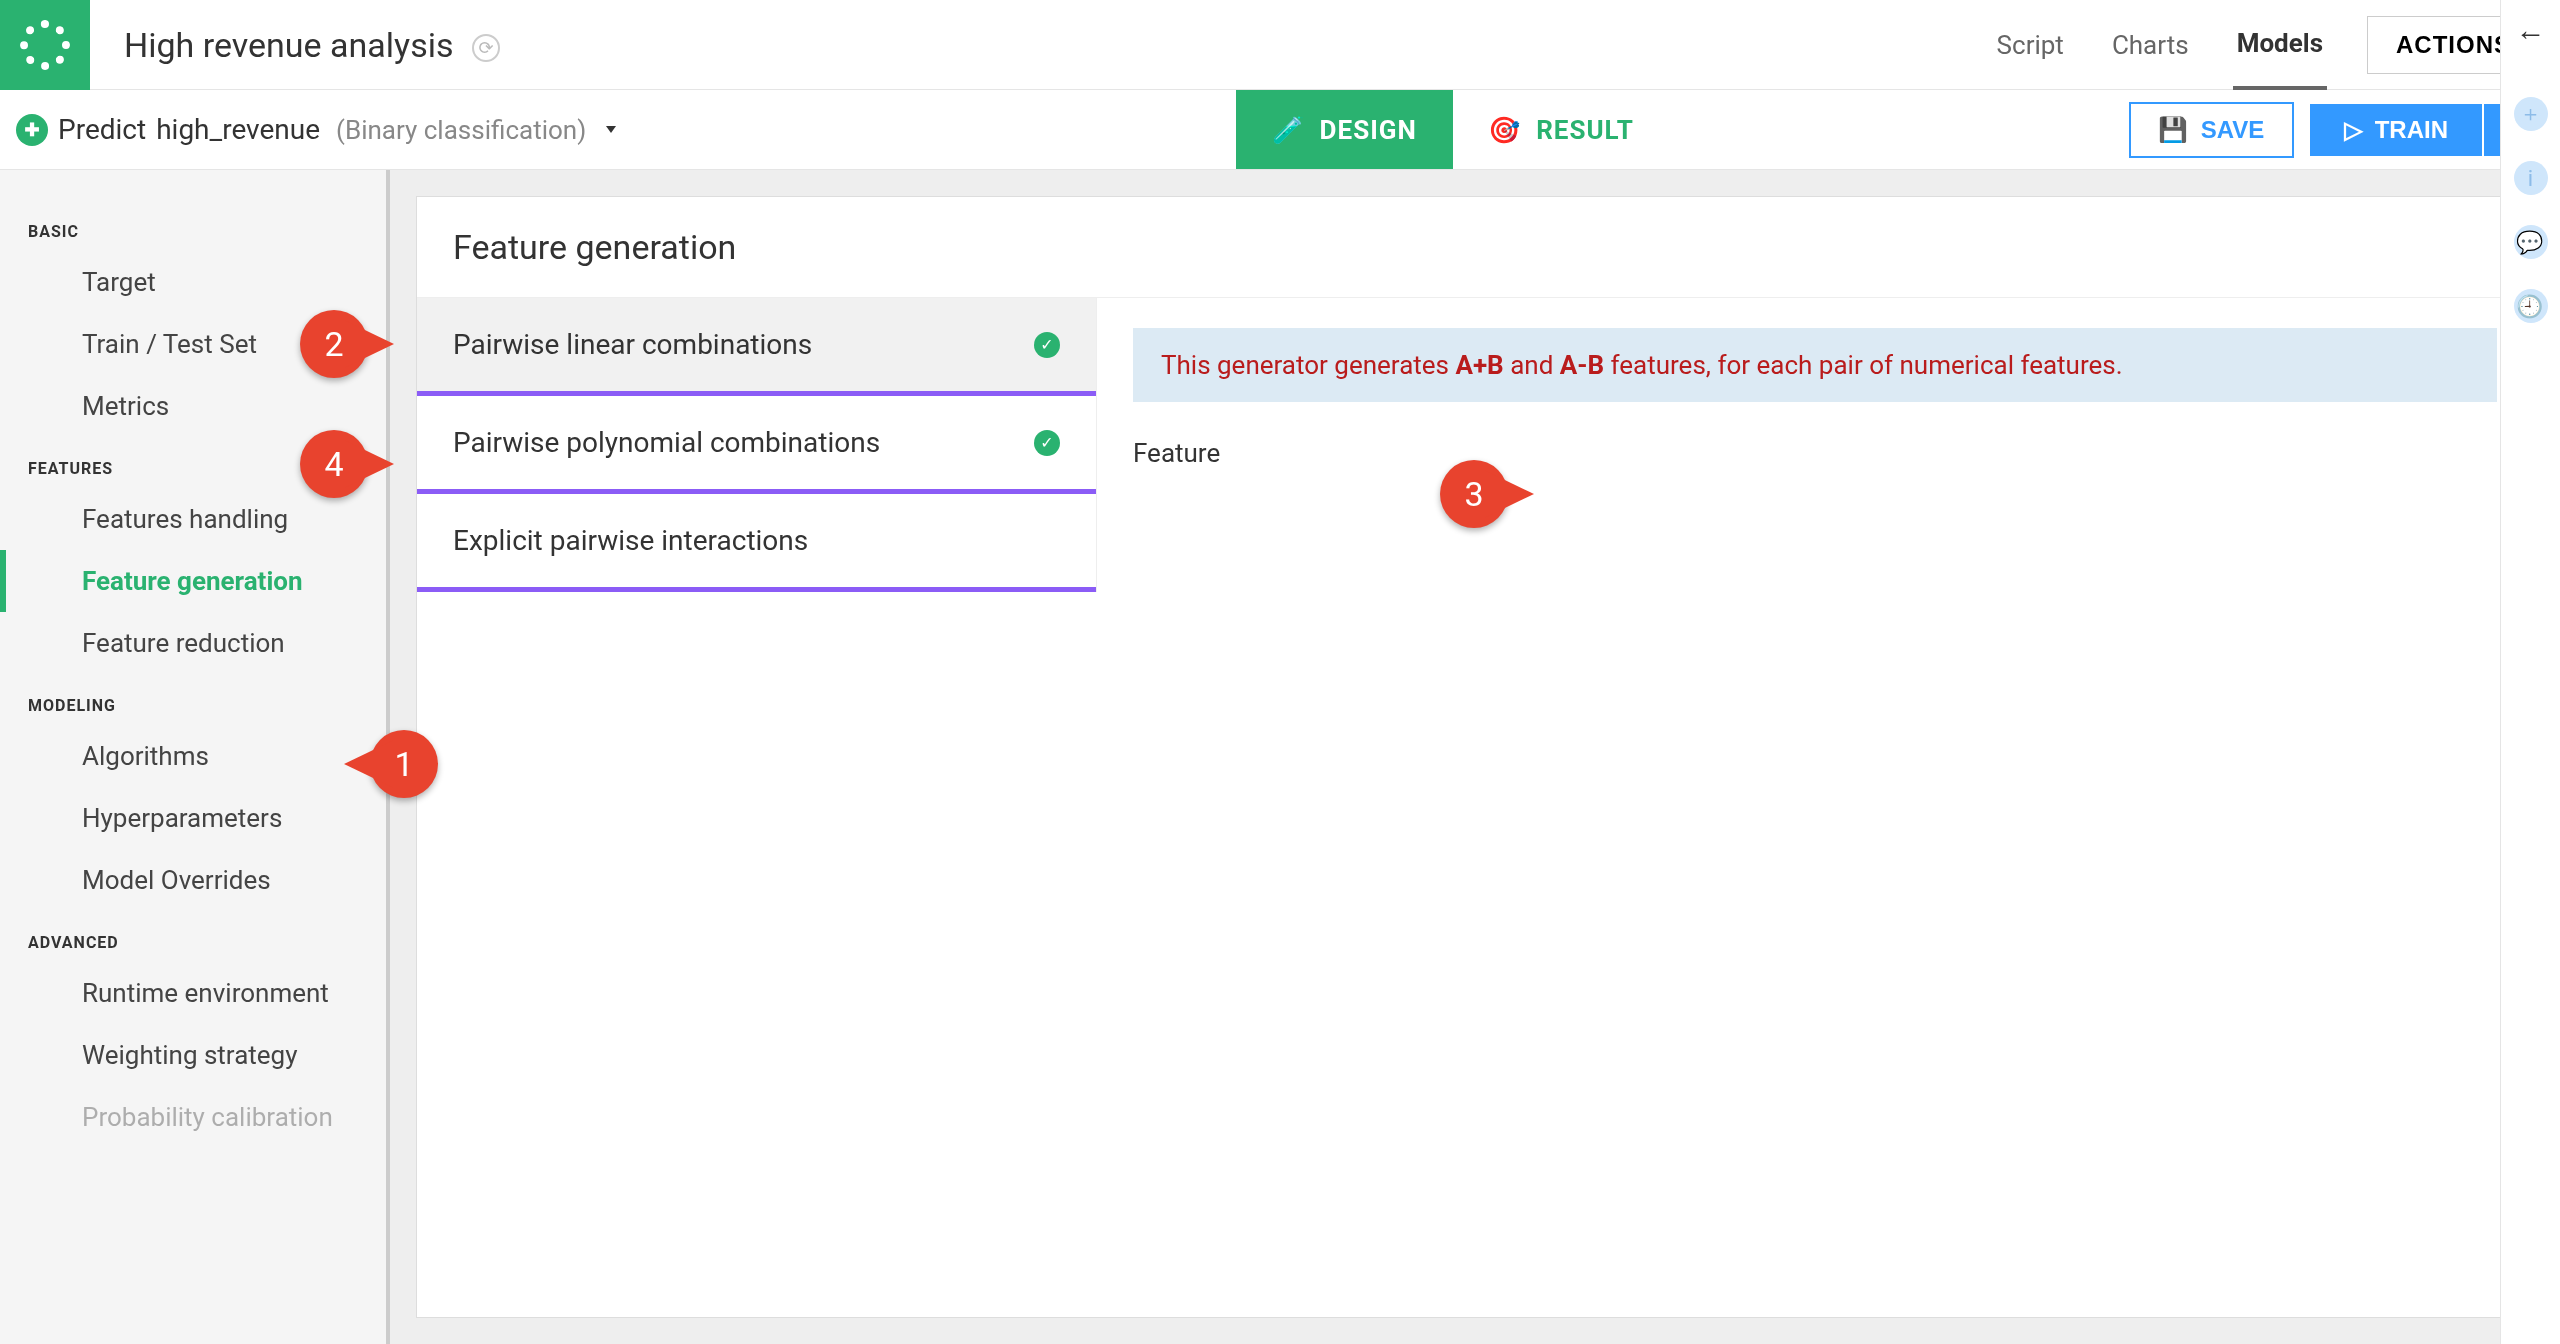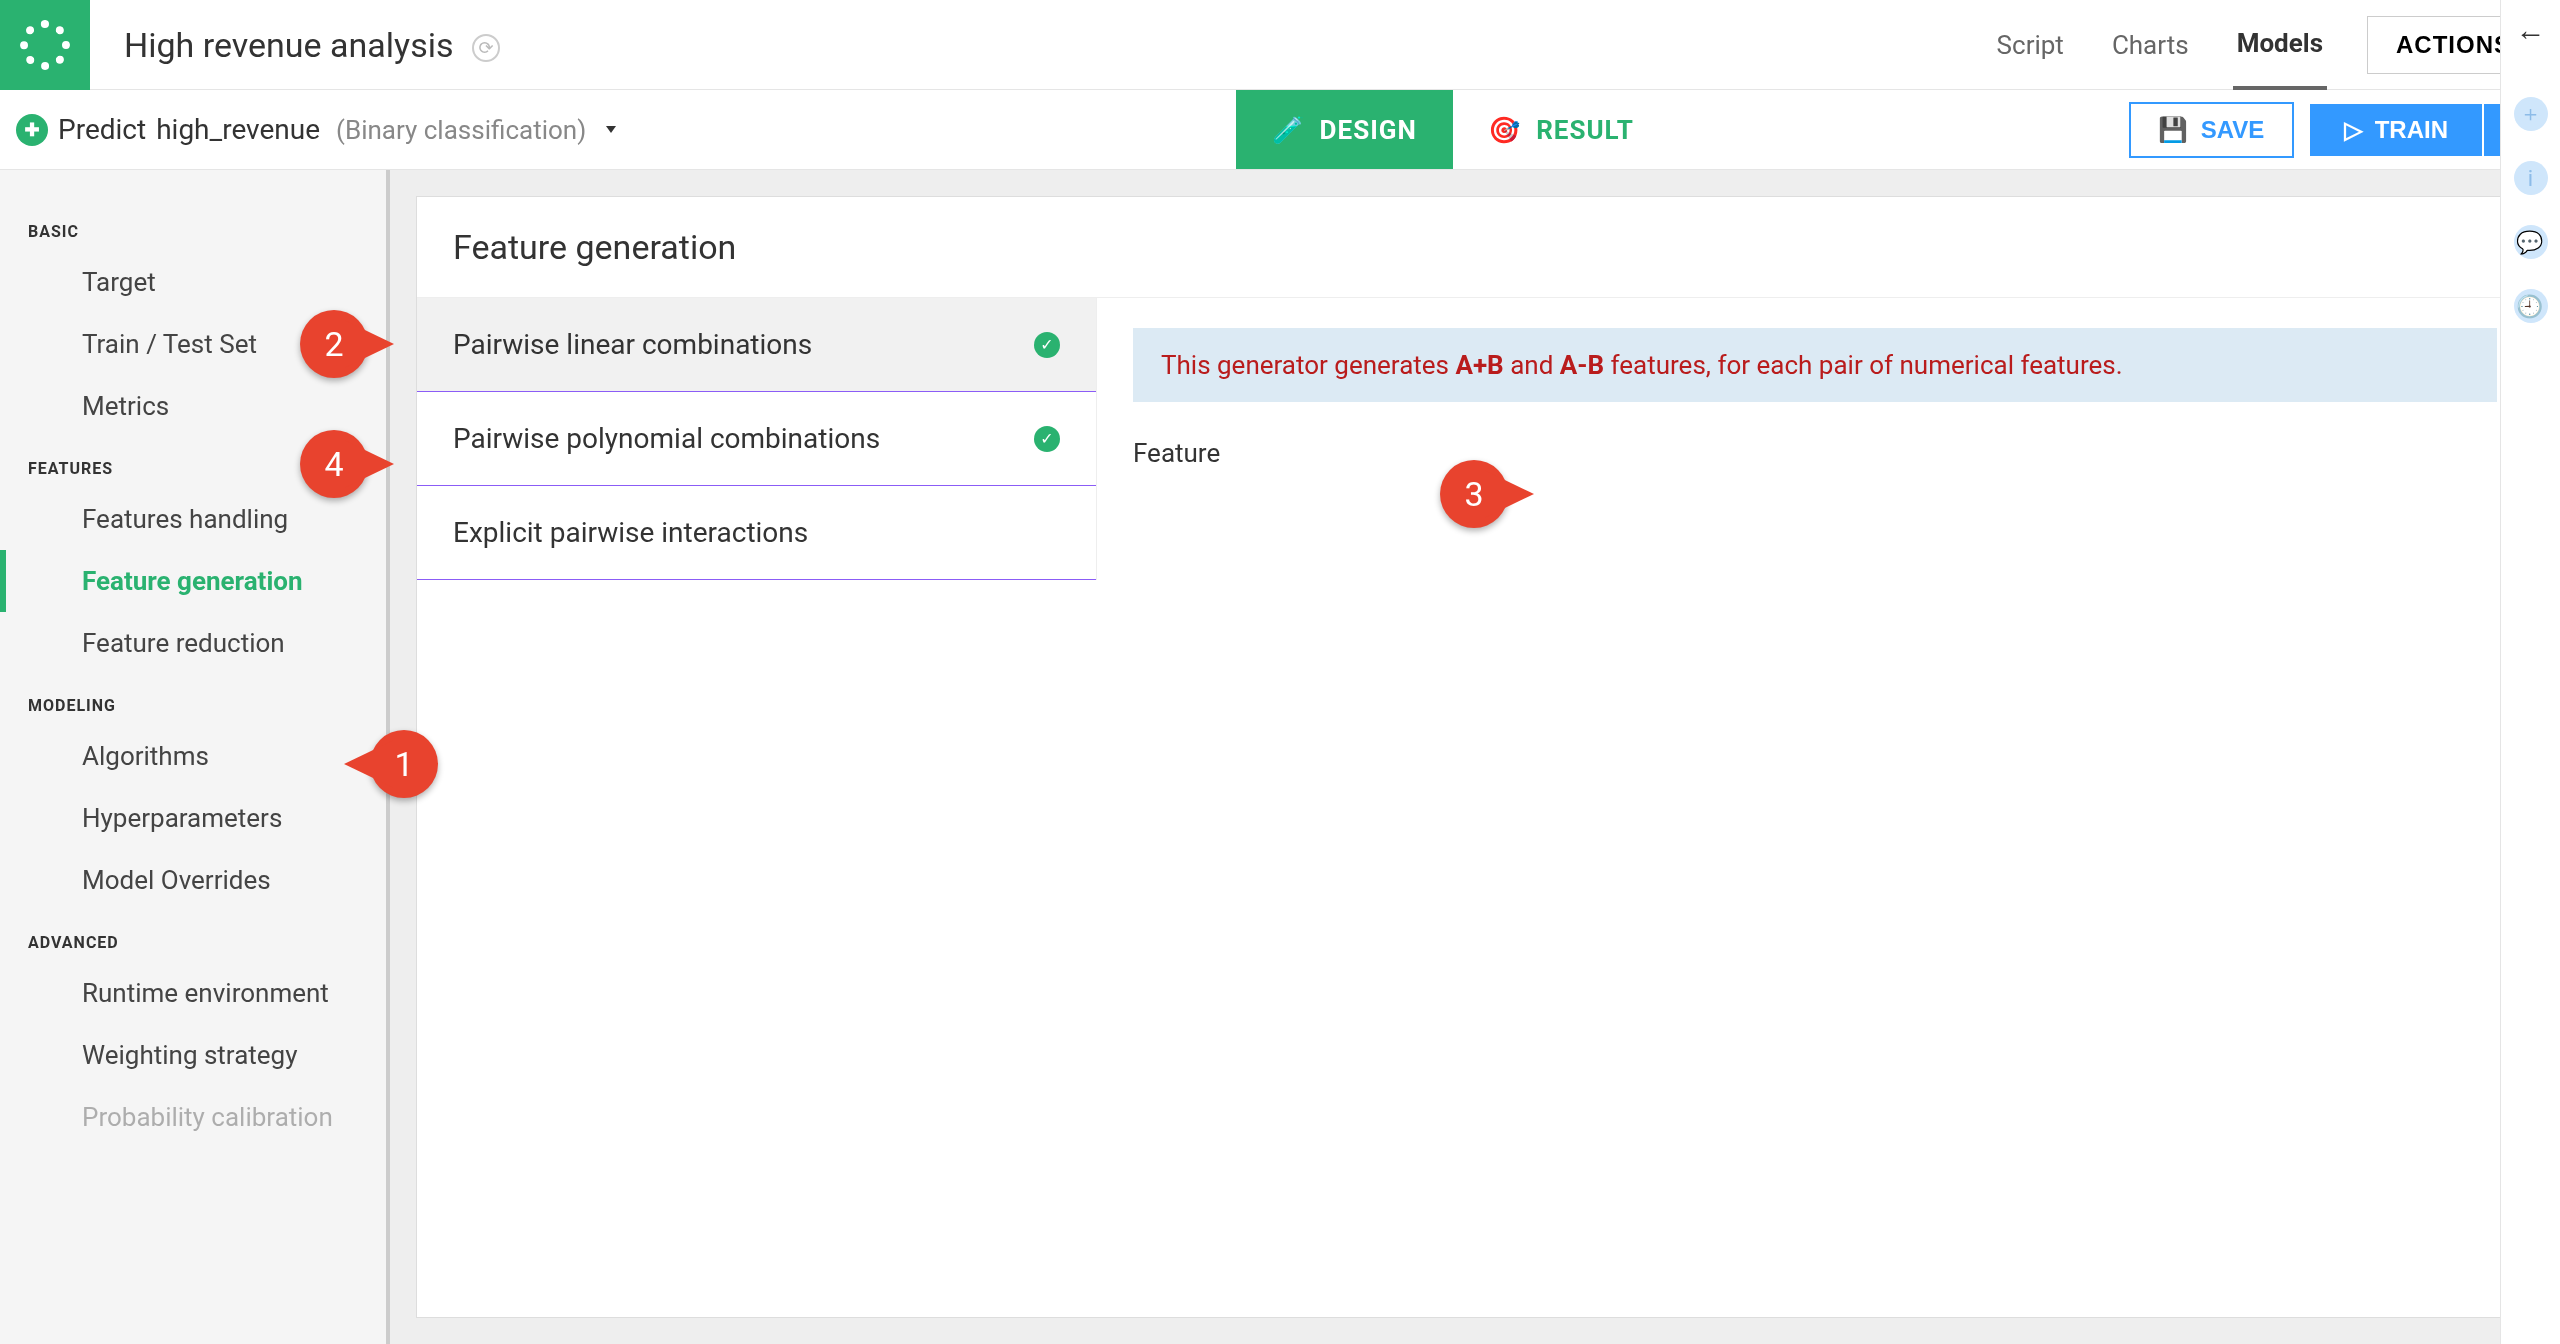--- a/index.html
+++ b/index.html
@@ -202,21 +202,21 @@
     display:flex;
   }
   .fg-list {
     width:680px;
     border-right:1px solid #eee;
   }
   .fg-item {
     padding:30px 36px;
     font-size:28px;
     color:#333;
-    border-bottom:1px solid #8b5cf6;
+    border-bottom:5px solid #8b5cf6;
     display:flex;align-items:center;justify-content:space-between;
     cursor:pointer;
   }
   .fg-item.sel { background:#f1f1f1; }
   .ok-badge {
     width:26px;height:26px;border-radius:50%;background:#2ab270;
     display:inline-flex;align-items:center;justify-content:center;
     color:#fff;font-size:16px;
   }
   .fg-detail {

